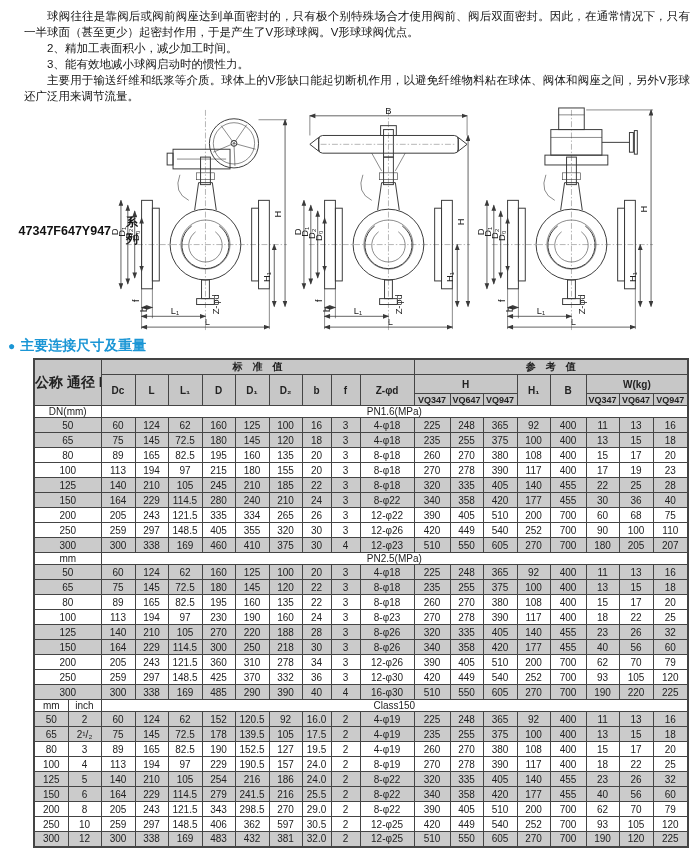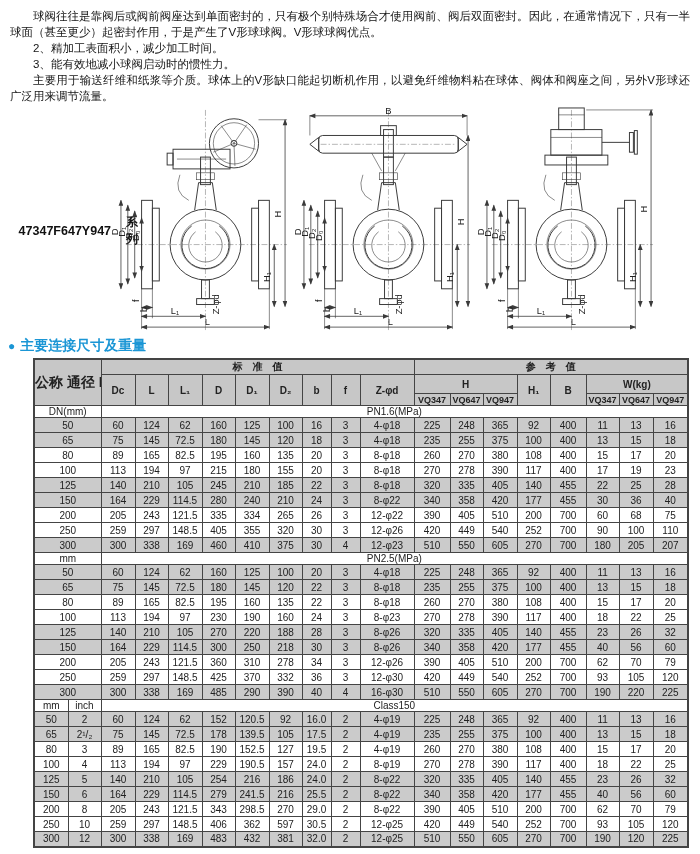--- a/index.html
+++ b/index.html
@@ -1,19 +1,19 @@
 <!DOCTYPE html>
 <html><head>
 <meta charset="utf-8">
 <style>
   html,body{margin:0;padding:0;background:#fff;}
   .page{width:700px;height:854px;overflow:hidden;background:#fff;
         font-family:"Liberation Sans","DejaVu Sans",sans-serif;color:#1a1a1a;position:relative;}
   
-  .intro{padding:8px 10px 0 10px;font-size:11.5px;line-height:16px;text-align:justify;color:#151515;}
+  .intro{padding:8px 10px 0 24px;font-size:11.5px;line-height:16px;text-align:justify;color:#151515;}
   .intro p{margin:0;text-indent:2em;}
   
   .figure-area{height:228px;display:flex;align-items:stretch;margin-top:2px;}
   .series-label{width:112px;display:flex;align-items:center;justify-content:center;
                 font-weight:bold;color:#111;padding-top:22px;}
   .series-prefix{font-size:14px;margin-right:18px;}
   .series-models{display:flex;flex-direction:row;font-size:12.5px;line-height:13px;}
   .series-models .m:first-child{padding-left:8px;}
   .series-suffix{font-size:12px;margin-left:15px;}
   .drawing{width:183px;height:228px;}

